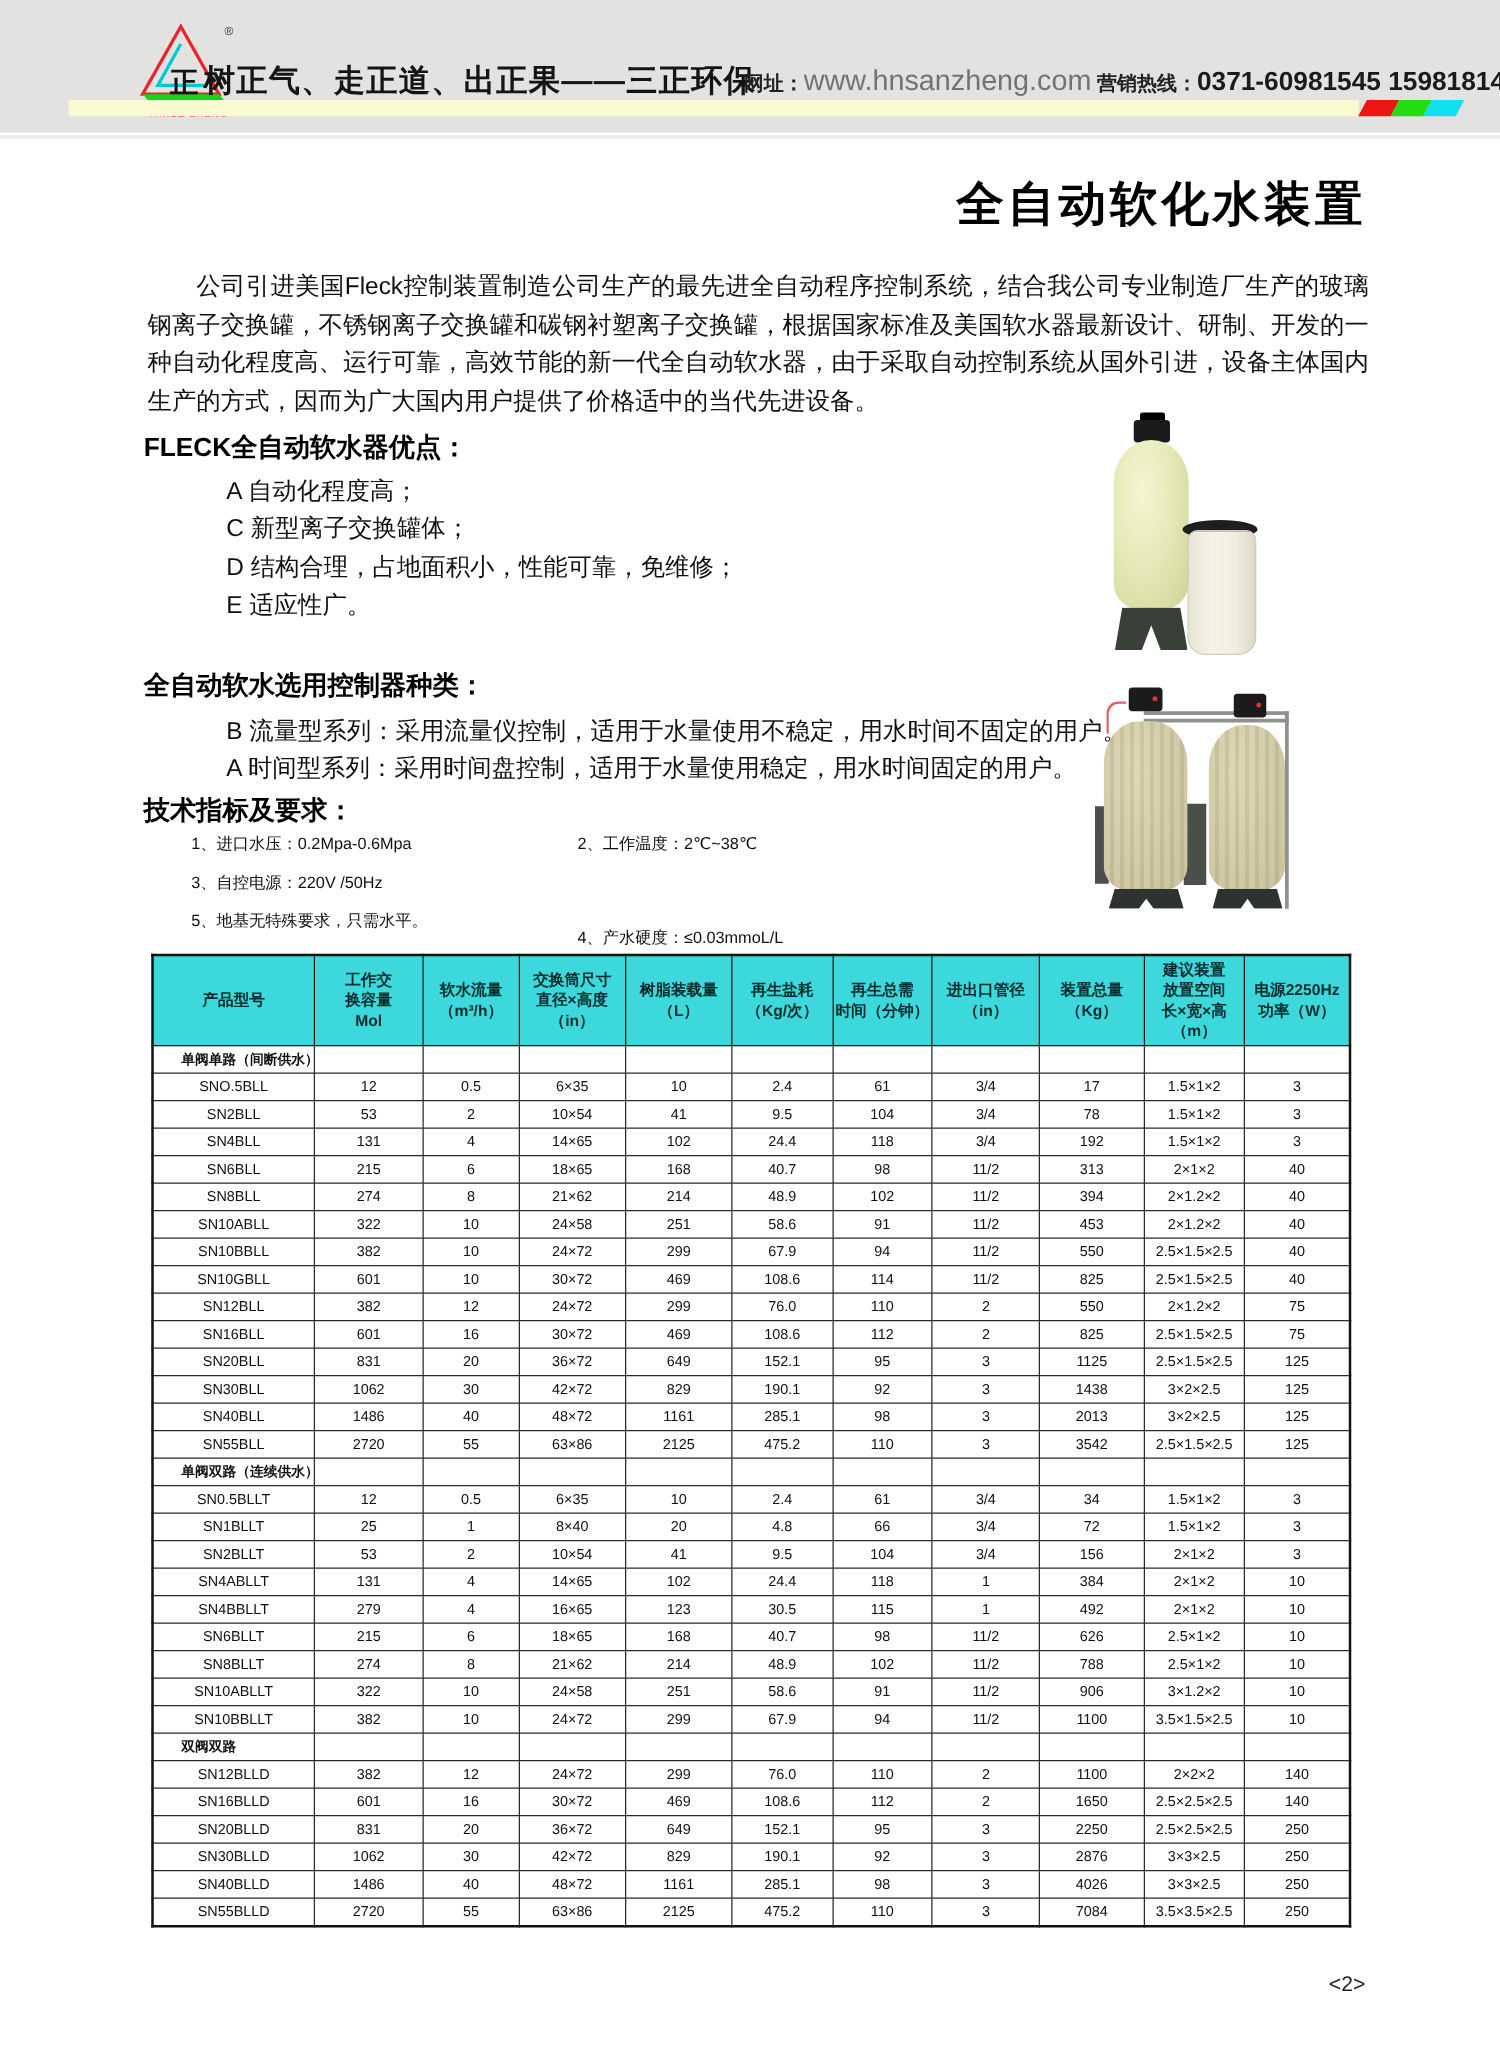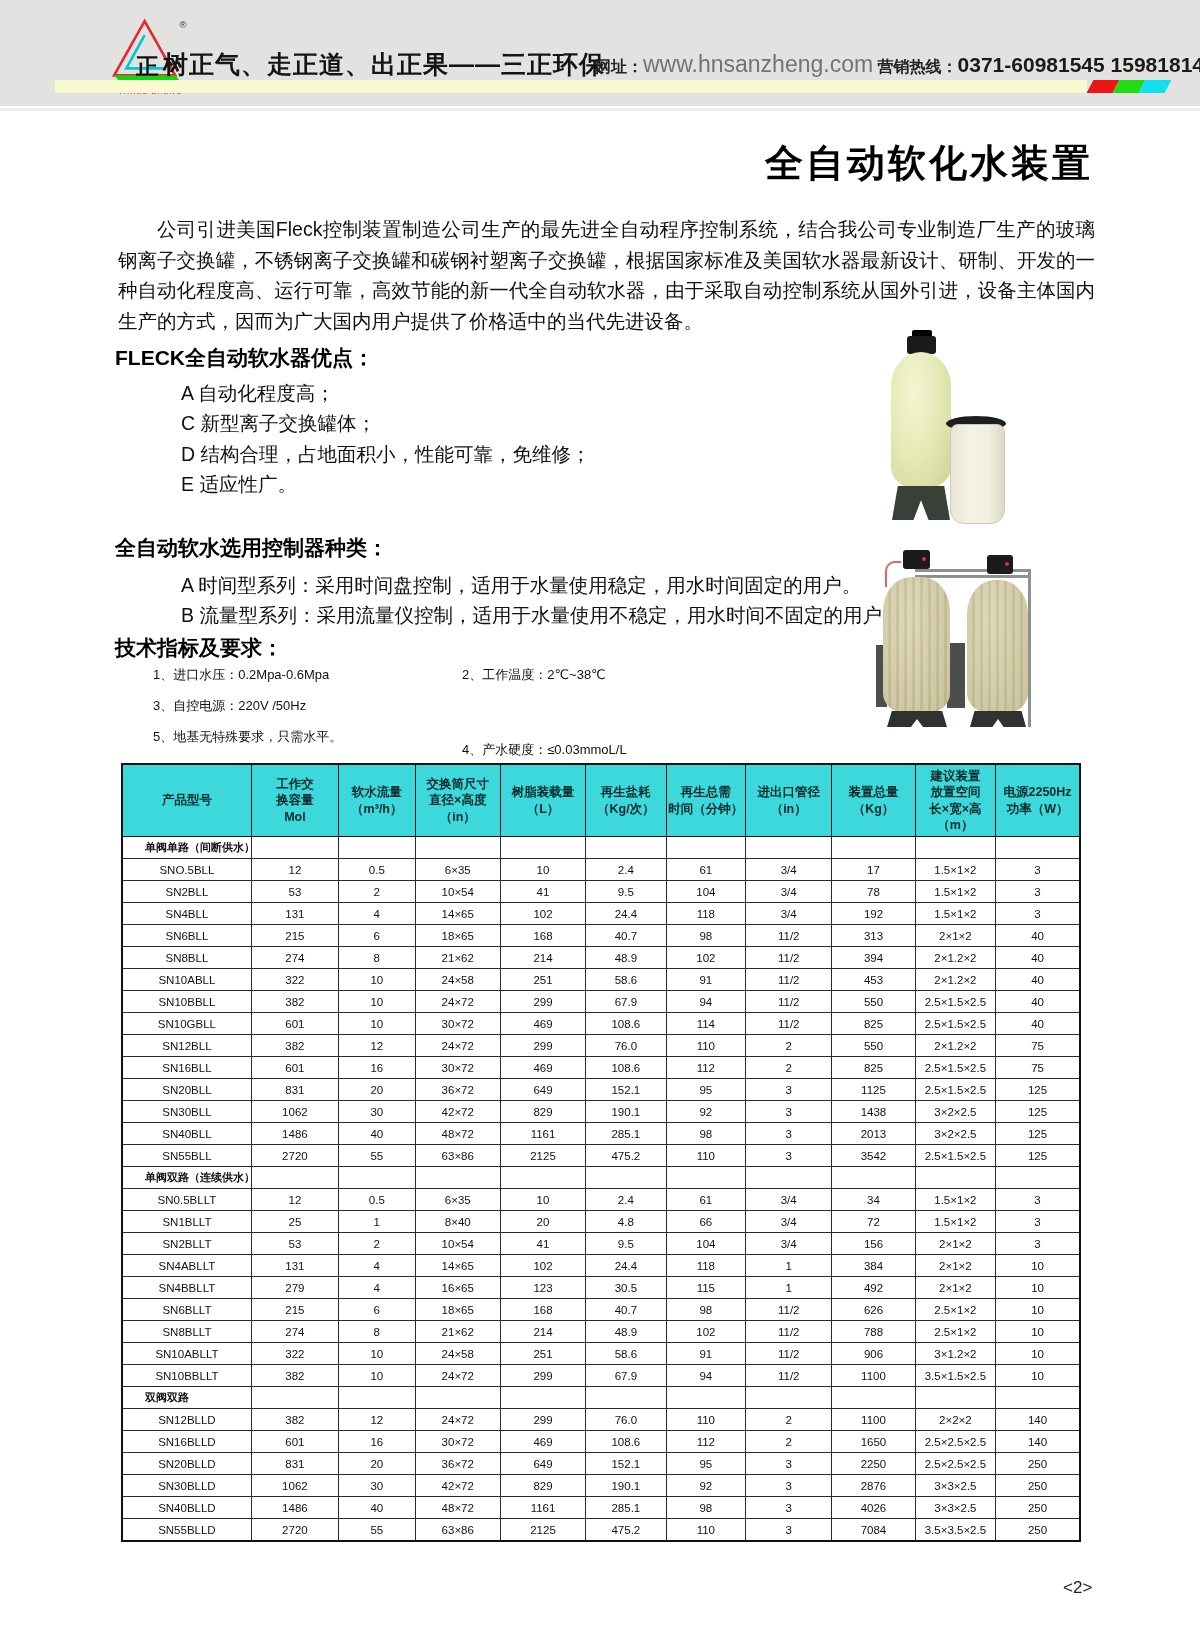--- a/index.html
+++ b/index.html
@@ -91,22 +91,22 @@
   <div class="sec-head" style="top:344px;">FLECK全自动软水器优点：</div>
   <div class="list" style="top:378px;">
     <div>A 自动化程度高；</div>
     <div>C 新型离子交换罐体；</div>
     <div>D 结构合理，占地面积小，性能可靠，免维修；</div>
     <div>E 适应性广。</div>
   </div>
 
   <div class="sec-head" style="top:534px;">全自动软水选用控制器种类：</div>
   <div class="list" style="top:570px;">
+    <div>B 流量型系列：采用流量仪控制，适用于水量使用不稳定，用水时间不固定的用户。</div>
     <div>A 时间型系列：采用时间盘控制，适用于水量使用稳定，用水时间固定的用户。</div>
-    <div>B 流量型系列：采用流量仪控制，适用于水量使用不稳定，用水时间不固定的用户。</div>
   </div>
 
   <div class="sec-head" style="top:634px;">技术指标及要求：</div>
   <div class="spec-row" style="left:153px;top:666px;">1、进口水压：0.2Mpa-0.6Mpa</div>
   <div class="spec-row" style="left:462px;top:666px;">2、工作温度：2℃~38℃</div>
   <div class="spec-row" style="left:153px;top:697px;">3、自控电源：220V /50Hz</div>
   <div class="spec-row" style="left:462px;top:697px;margin-top:44px;">4、产水硬度：≤0.03mmoL/L</div>
   <div class="spec-row" style="left:153px;top:728px;">5、地基无特殊要求，只需水平。</div>
 
   <div class="photo" style="left:888px;top:330px;width:122px;height:196px;">

